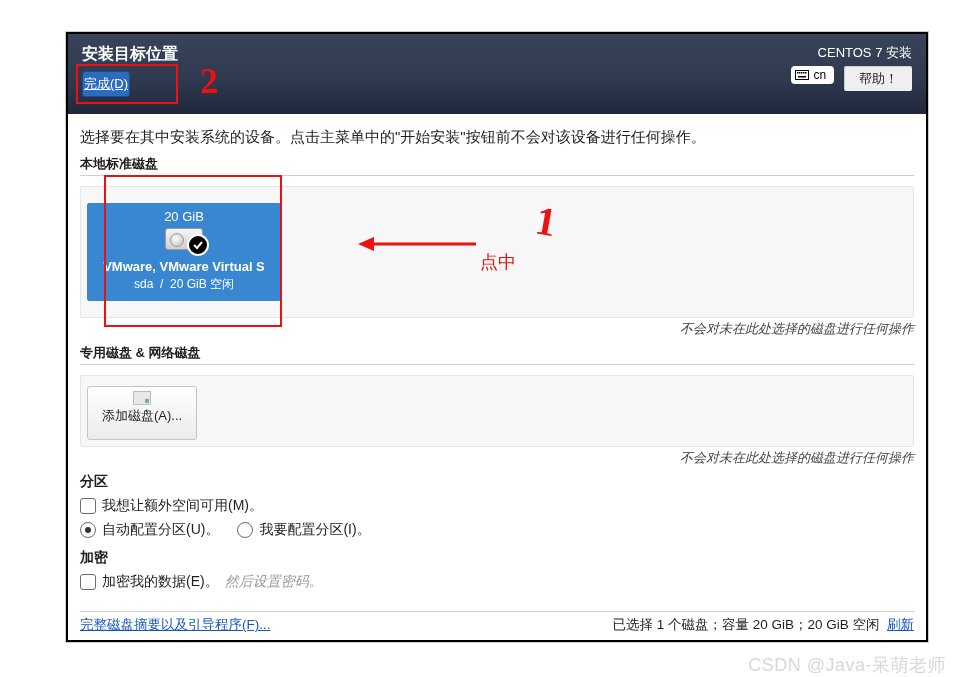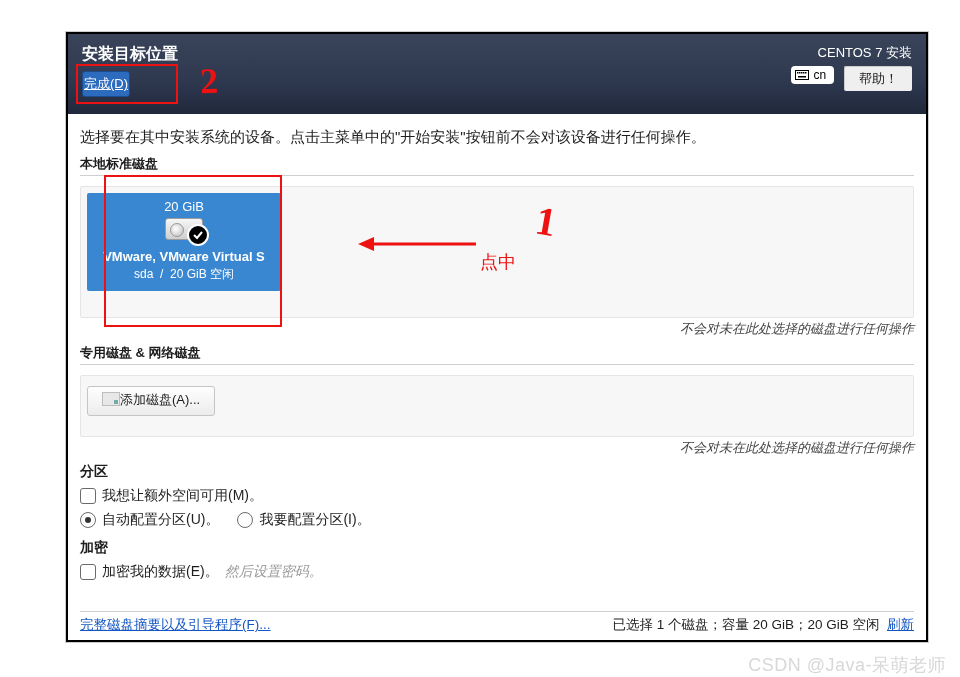--- a/index.html
+++ b/index.html
@@ -97,20 +97,21 @@
     margin-bottom: 2px;
     min-height: 118px;
   }
   .disk-card {
     width: 186px;
     background: #3a87d1;
     color: #fff;
     text-align: center;
     padding: 6px 4px 8px 4px;
     border-radius: 2px;
+    margin-top: 10px;
   }
   .disk-size { font-size: 13px; margin-bottom: 2px; }
   .disk-icon { position: relative; display: inline-block; margin: 2px 0 4px 0; }
   .hdd {
     width: 36px; height: 20px;
     background: linear-gradient(#f6f6f6, #cfcfcf);
     border: 1px solid #9c9c9c;
     border-radius: 3px;
     position: relative;
   }
@@ -127,24 +128,24 @@
     display:flex; align-items:center; justify-content:center;
   }
   .chk-badge svg { width: 10px; height: 10px; }
   .disk-name { font-size: 13px; font-weight: bold; margin-top: 2px; }
   .disk-detail { font-size: 12px; margin-top: 2px; }
   .note-right {
     text-align: right; font-size: 13px; color: #444;
     font-style: italic; margin: 2px 0 6px 0;
   }
   .add-btn {
-    display:inline-flex; align-items:center;
+    display:inline-flex; flex-direction:column; align-items:center;
     background: linear-gradient(#fefefe,#ececec);
     border:1px solid #c5c5c5; border-radius:3px;
-    padding: 4px 14px 6px 14px; font-size:13px; cursor:pointer;
+    padding: 4px 14px 14px 14px; font-size:13px; cursor:pointer;
     margin-top: 4px;
   }
   .add-btn .aicon { width:16px; height:12px; background:#e8e8e8; border:1px solid #bdbdbd; margin-bottom:2px; position:relative; }
   .add-btn .aicon::after { content:""; position:absolute; width:4px; height:4px; background:#7aa; right:1px; bottom:1px; }
   .h3 { font-weight: bold; font-size: 16px; margin: 14px 0 6px 0; }
   .h4 { font-weight: bold; font-size: 14px; margin: 4px 0 6px 0; }
   .opt-row { display:flex; align-items:center; margin: 2px 0 6px 0; font-size:14px; }
   .radio, .chk {
     width:14px; height:14px; border:1px solid #6b6b6b;
     margin-right:6px; display:inline-flex; align-items:center; justify-content:center;

